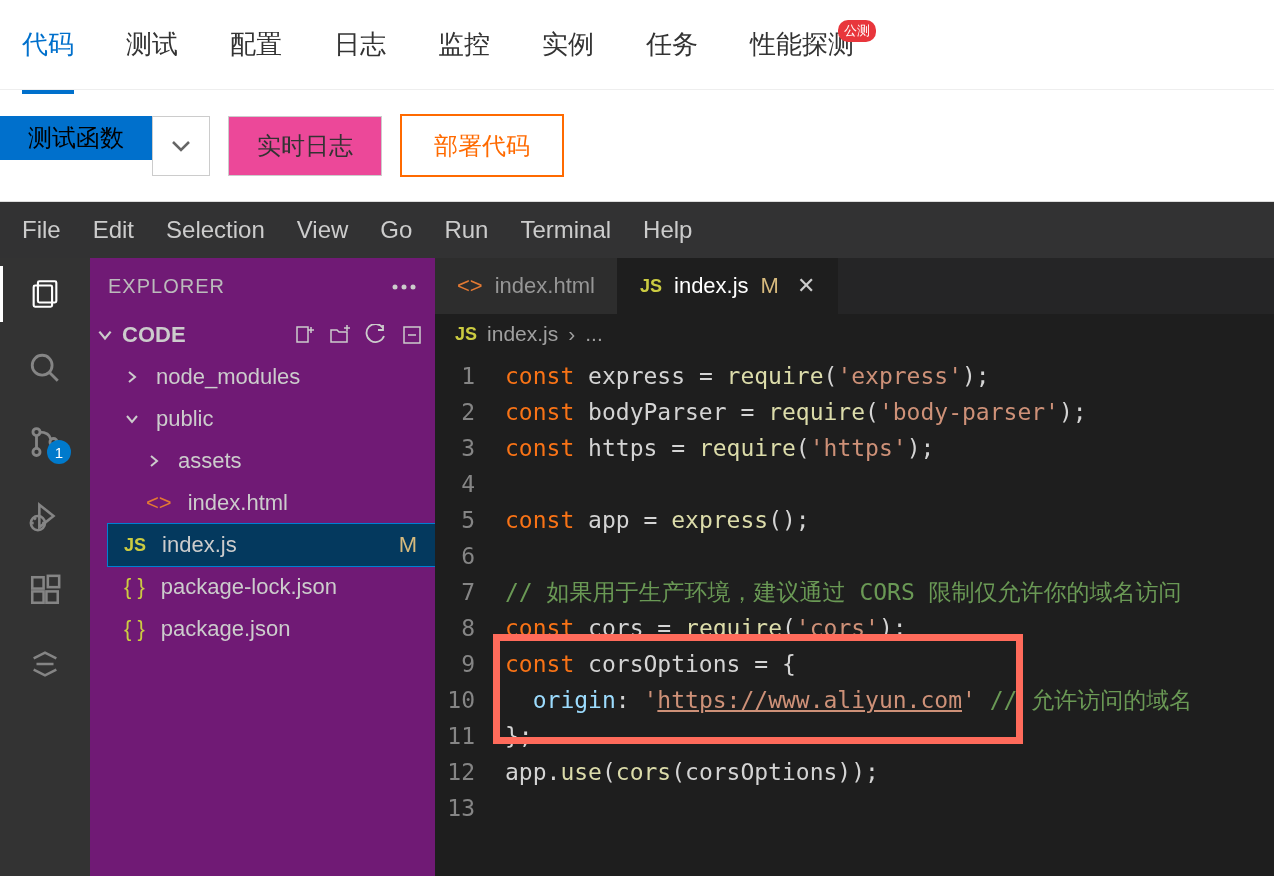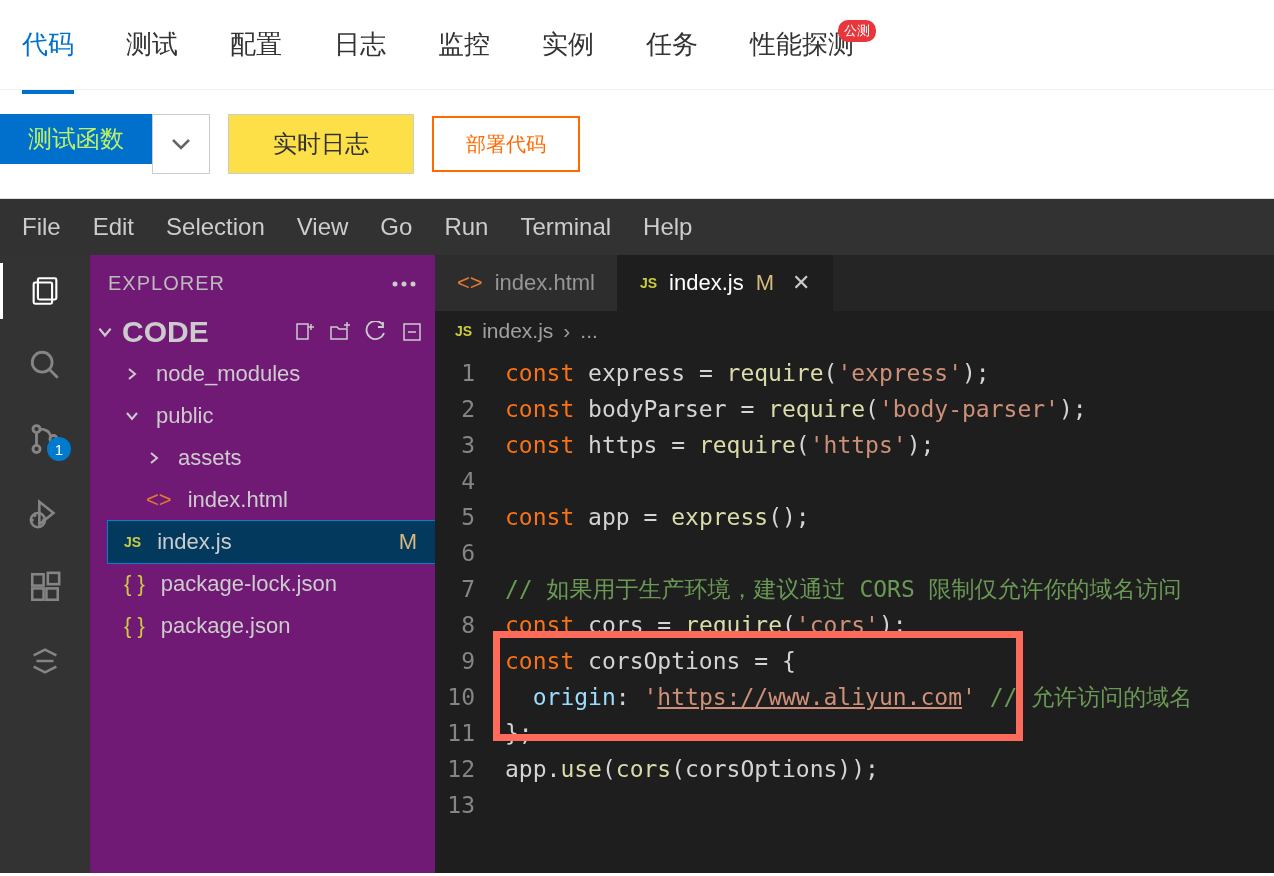--- a/index.html
+++ b/index.html
@@ -8,25 +8,25 @@
 
 .top-tabs { display: flex; align-items: center; height: 90px; border-bottom: 1px solid #eee; padding-left: 22px; gap: 52px; }
 .top-tab { font-size: 26px; color: #333; cursor: pointer; height: 98px; display: flex; align-items: center; position: relative; }
 .top-tab.active { color: #0070cc; }
 .top-tab.active::after { content: ""; position: absolute; bottom: 0; left: 0; right: 0; height: 4px; background: #0070cc; }
 .top-tab .badge { position: absolute; top: 24px; right: -22px; background: #e8363c; color: #fff; font-size: 13px; padding: 2px 6px; border-radius: 10px; }
 
 
 .toolbar { display: flex; align-items: center; padding: 24px 0 24px 0; gap: 18px; border-bottom: 1px solid #ddd; }
 .btn-group { display: flex; }
-.btn-primary { background: #0070cc; color: #bef264; border: none; height: 50px; padding: 0 28px; font-size: 24px; cursor: pointer; }
+.btn-primary { background: #0070cc; color: #000000; border: none; height: 44px; padding: 0 28px; font-size: 24px; cursor: pointer; }
 .btn-dropdown { background: #fff; border: 1px solid #ccc; width: 58px; height: 60px; cursor: pointer; display: flex; align-items: center; justify-content: center; }
 .btn-dropdown svg { width: 18px; height: 12px; }
-.btn-outline { background: #fde047; border: 1px solid #ccc; color: #333; height: 60px; padding: 0 44px; font-size: 24px; cursor: pointer; }
-.btn-deploy { background: #fff; border: 2px solid #ff6a00; color: #ff6a00; height: 56px; padding: 0 32px; font-size: 20px; cursor: pointer; }
+.btn-outline { background: #ec4899; border: 1px solid #ccc; color: #333; height: 60px; padding: 0 28px; font-size: 24px; cursor: pointer; }
+.btn-deploy { background: #fff; border: 2px solid #ff6a00; color: #ff6a00; height: 63px; padding: 0 32px; font-size: 24px; cursor: pointer; }
 
 
 .editor { background: #252526; color: #ccc; height: calc(876px - 90px - 112px); display: flex; flex-direction: column; }
 .menu-bar { display: flex; align-items: center; height: 56px; padding-left: 22px; gap: 32px; background: #323233; }
 .menu-item { font-size: 24px; color: #ccc; cursor: pointer; }
 
 .editor-body { display: flex; flex: 1; overflow: hidden; }
 
 
 .activity-bar { width: 90px; background: #333333; display: flex; flex-direction: column; align-items: center; padding-top: 18px; gap: 38px; }
@@ -35,30 +35,30 @@
 .activity-icon.active::before { content: ""; position: absolute; left: -27px; top: -10px; bottom: -10px; width: 3px; background: #fff; }
 .activity-icon .badge { position: absolute; bottom: -4px; right: -8px; background: #007acc; color: #fff; font-size: 15px; border-radius: 50%; width: 24px; height: 24px; display: flex; align-items: center; justify-content: center; }
 
 
 .sidebar { width: 345px; background: #701a75; display: flex; flex-direction: column; }
 .sidebar-header { display: flex; align-items: center; justify-content: space-between; height: 56px; padding: 0 18px; }
 .sidebar-title { font-size: 20px; color: #bbb; letter-spacing: 1px; }
 .sidebar-actions svg { width: 26px; height: 8px; color: #ccc; cursor: pointer; }
 .folder-header { display: flex; align-items: center; height: 42px; padding-left: 6px; gap: 8px; font-weight: bold; }
 .folder-header .chev { width: 18px; height: 18px; }
-.folder-name { font-size: 30px; color: #ccc; font-weight: bold; }
+.folder-name { font-size: 22px; color: #ccc; font-weight: bold; }
 .folder-icons { margin-left: auto; display: flex; gap: 14px; padding-right: 12px; }
 .folder-icons svg { width: 22px; height: 22px; color: #ccc; cursor: pointer; }
 .tree { padding-left: 18px; }
 .tree-item { display: flex; align-items: center; height: 42px; padding-left: 16px; gap: 16px; font-size: 22px; color: #ccc; cursor: pointer; }
 .tree-item.selected { background: #04395e; outline: 1px solid #007fd4; }
 .tree-item .status { margin-left: auto; padding-right: 18px; color: #d7ba7d; font-size: 22px; }
 .tree-item.indent1 { padding-left: 38px; }
 .chev { display: inline-flex; }
-.icon-js { color: #cbcb41; font-weight: bold; font-size: 14px; }
+.icon-js { color: #cbcb41; font-weight: bold; font-size: 18px; }
 .icon-html { color: #e37933; }
 .icon-braces { color: #cbcb41; font-size: 22px; }
 
 
 .code-area { flex: 1; display: flex; flex-direction: column; background: #1e1e1e; overflow: hidden; }
 .tabs { display: flex; background: #252526; height: 56px; }
 .tab { display: flex; align-items: center; gap: 12px; padding: 0 22px; font-size: 22px; color: #969696; background: #2d2d2d; cursor: pointer; border-right: 1px solid #1e1e1e; }
 .tab.active { background: #1e1e1e; color: #fff; }
 .tab .close { color: #ccc; font-size: 22px; margin-left: 6px; }
 .tab .mod { color: #d7ba7d; }

